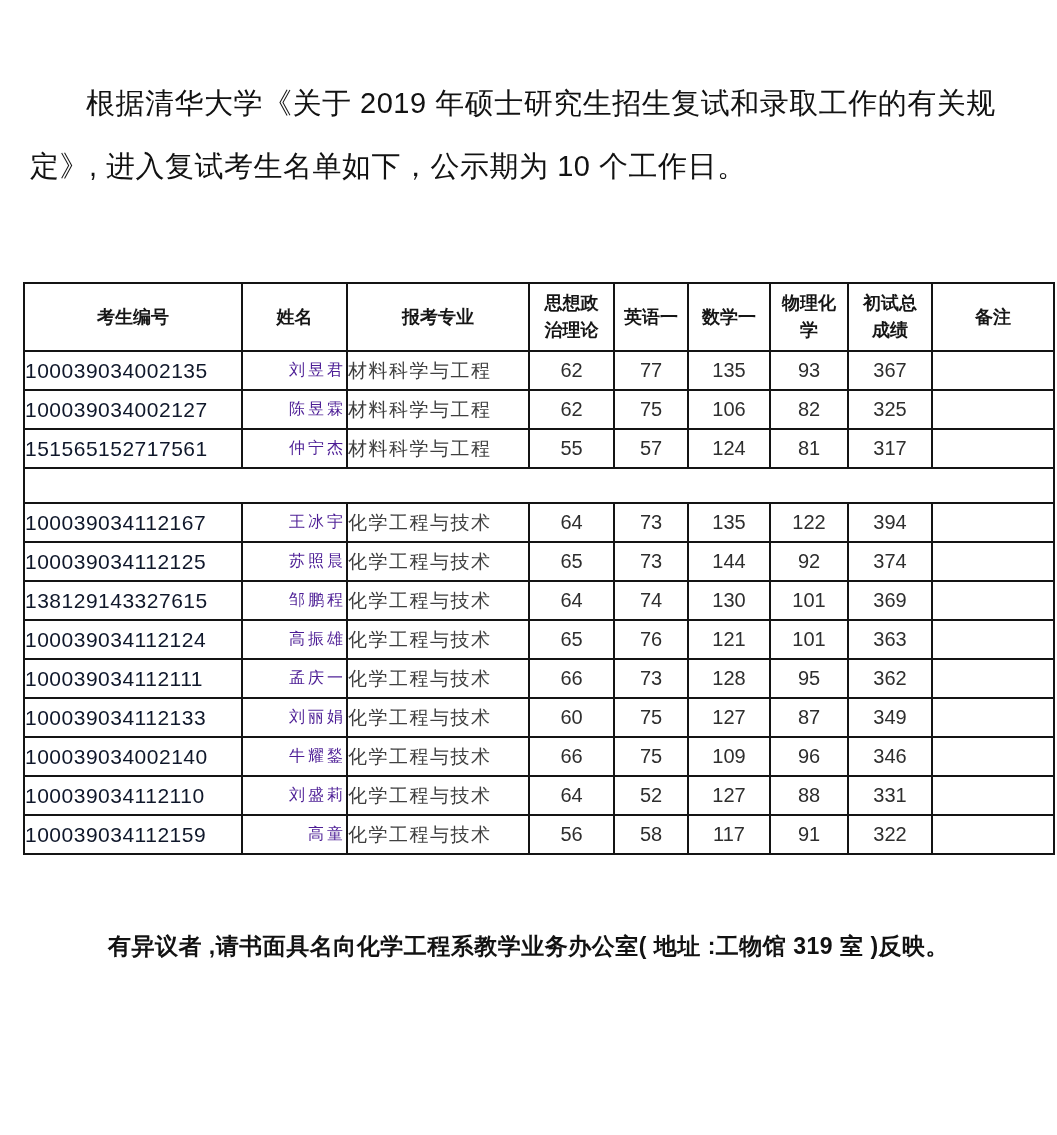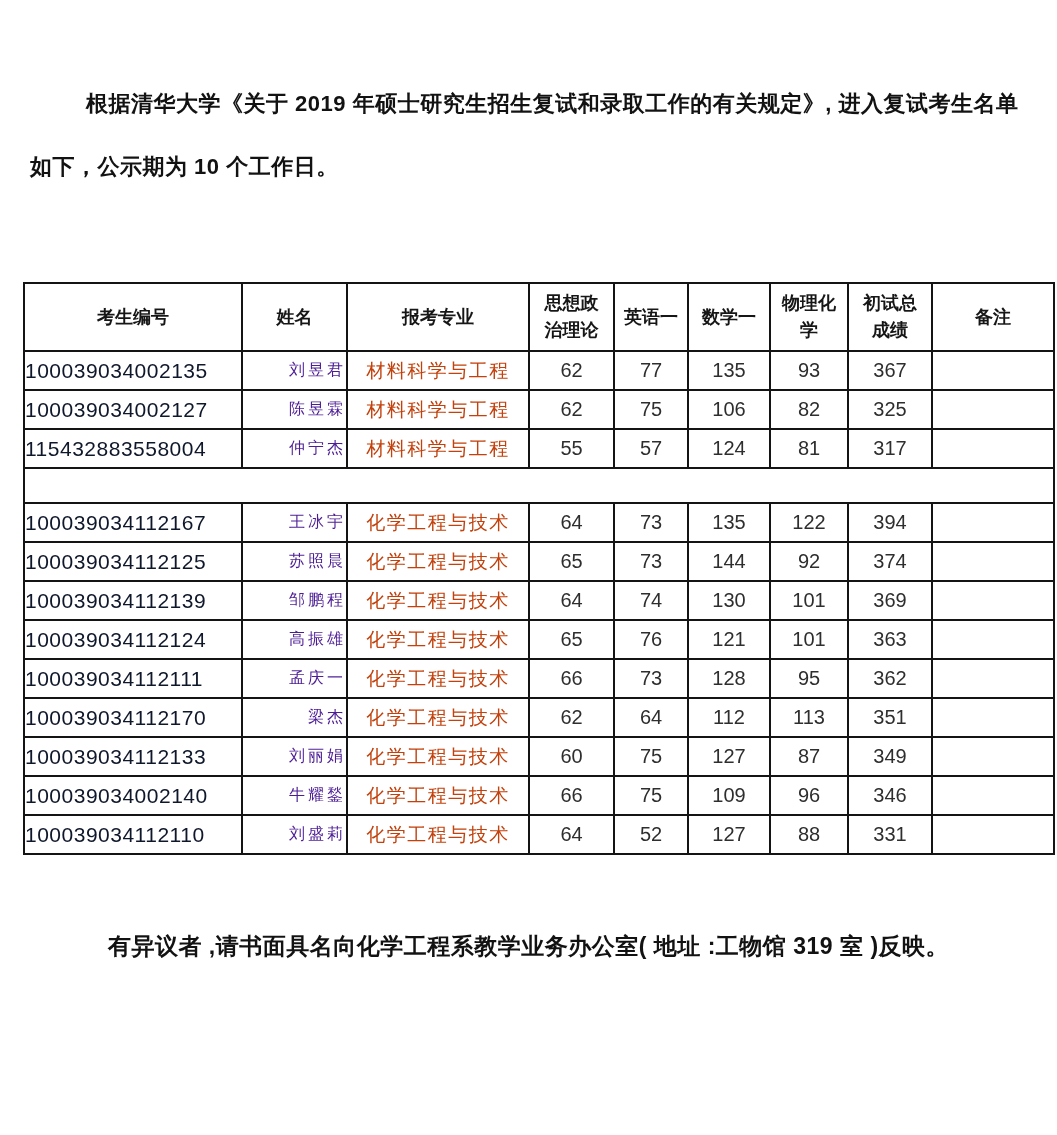--- a/index.html
+++ b/index.html
@@ -20,22 +20,22 @@
   .title {
     margin: 26px 0 0 0;
     text-align: center;
     font-size: 30px;
     font-weight: bold;
     letter-spacing: 1px;
     color: #111111;
   }
   .intro {
     margin: 72px 28px 0 30px;
-    font-size: 22px;
-    font-weight: bold;
+    font-size: 29px;
+    font-weight: normal;
     line-height: 63px;
     text-indent: 56px;
     letter-spacing: 0.5px;
     color: #121212;
   }
   table.candidates {
     margin: 84px 0 0 23px;
     width: 1030px;
     border-collapse: collapse;
     table-layout: fixed;
@@ -71,23 +71,22 @@
     letter-spacing: 0.5px;
   }
   .c-name {
     text-align: right;
     padding-left: 14px;
     font-size: 16px;
     color: #4c1d95;
     letter-spacing: 3px;
   }
   .c-major {
-    text-align: center;
     font-size: 19px;
-    color: #c2410c;
+    color: #404040;
     letter-spacing: 1.5px;
   }
   .c-score {
     text-align: center;
     font-size: 20px;
     color: #2e2e2e;
   }
   .c-remark { }
   .footer {
     margin: 76px 0 0 0;
@@ -169,21 +168,21 @@
           <td class="c-name">陈昱霖</td>
           <td class="c-major">材料科学与工程</td>
           <td class="c-score">62</td>
           <td class="c-score">75</td>
           <td class="c-score">106</td>
           <td class="c-score">82</td>
           <td class="c-score">325</td>
           <td class="c-remark"></td>
         </tr>
         <tr>
-          <td class="c-id">115432883558004</td>
+          <td class="c-id">151565152717561</td>
           <td class="c-name">仲宁杰</td>
           <td class="c-major">材料科学与工程</td>
           <td class="c-score">55</td>
           <td class="c-score">57</td>
           <td class="c-score">124</td>
           <td class="c-score">81</td>
           <td class="c-score">317</td>
           <td class="c-remark"></td>
         </tr>
         <tr class="separator">
@@ -205,21 +204,21 @@
           <td class="c-name">苏照晨</td>
           <td class="c-major">化学工程与技术</td>
           <td class="c-score">65</td>
           <td class="c-score">73</td>
           <td class="c-score">144</td>
           <td class="c-score">92</td>
           <td class="c-score">374</td>
           <td class="c-remark"></td>
         </tr>
         <tr>
-          <td class="c-id">100039034112139</td>
+          <td class="c-id">138129143327615</td>
           <td class="c-name">邹鹏程</td>
           <td class="c-major">化学工程与技术</td>
           <td class="c-score">64</td>
           <td class="c-score">74</td>
           <td class="c-score">130</td>
           <td class="c-score">101</td>
           <td class="c-score">369</td>
           <td class="c-remark"></td>
         </tr>
         <tr>
@@ -238,31 +237,20 @@
           <td class="c-name">孟庆一</td>
           <td class="c-major">化学工程与技术</td>
           <td class="c-score">66</td>
           <td class="c-score">73</td>
           <td class="c-score">128</td>
           <td class="c-score">95</td>
           <td class="c-score">362</td>
           <td class="c-remark"></td>
         </tr>
         <tr>
-          <td class="c-id">100039034112170</td>
-          <td class="c-name">梁杰</td>
-          <td class="c-major">化学工程与技术</td>
-          <td class="c-score">62</td>
-          <td class="c-score">64</td>
-          <td class="c-score">112</td>
-          <td class="c-score">113</td>
-          <td class="c-score">351</td>
-          <td class="c-remark"></td>
-        </tr>
-        <tr>
           <td class="c-id">100039034112133</td>
           <td class="c-name">刘丽娟</td>
           <td class="c-major">化学工程与技术</td>
           <td class="c-score">60</td>
           <td class="c-score">75</td>
           <td class="c-score">127</td>
           <td class="c-score">87</td>
           <td class="c-score">349</td>
           <td class="c-remark"></td>
         </tr>
@@ -281,18 +269,29 @@
           <td class="c-id">100039034112110</td>
           <td class="c-name">刘盛莉</td>
           <td class="c-major">化学工程与技术</td>
           <td class="c-score">64</td>
           <td class="c-score">52</td>
           <td class="c-score">127</td>
           <td class="c-score">88</td>
           <td class="c-score">331</td>
           <td class="c-remark"></td>
         </tr>
+        <tr>
+          <td class="c-id">100039034112159</td>
+          <td class="c-name">高童</td>
+          <td class="c-major">化学工程与技术</td>
+          <td class="c-score">56</td>
+          <td class="c-score">58</td>
+          <td class="c-score">117</td>
+          <td class="c-score">91</td>
+          <td class="c-score">322</td>
+          <td class="c-remark"></td>
+        </tr>
       </tbody>
   </table>
 
   <p class="footer">有异议者 ,请书面具名向化学工程系教学业务办公室( 地址 :工物馆 319 室 )反映。</p>
 
 </div>
 
 </body></html>

